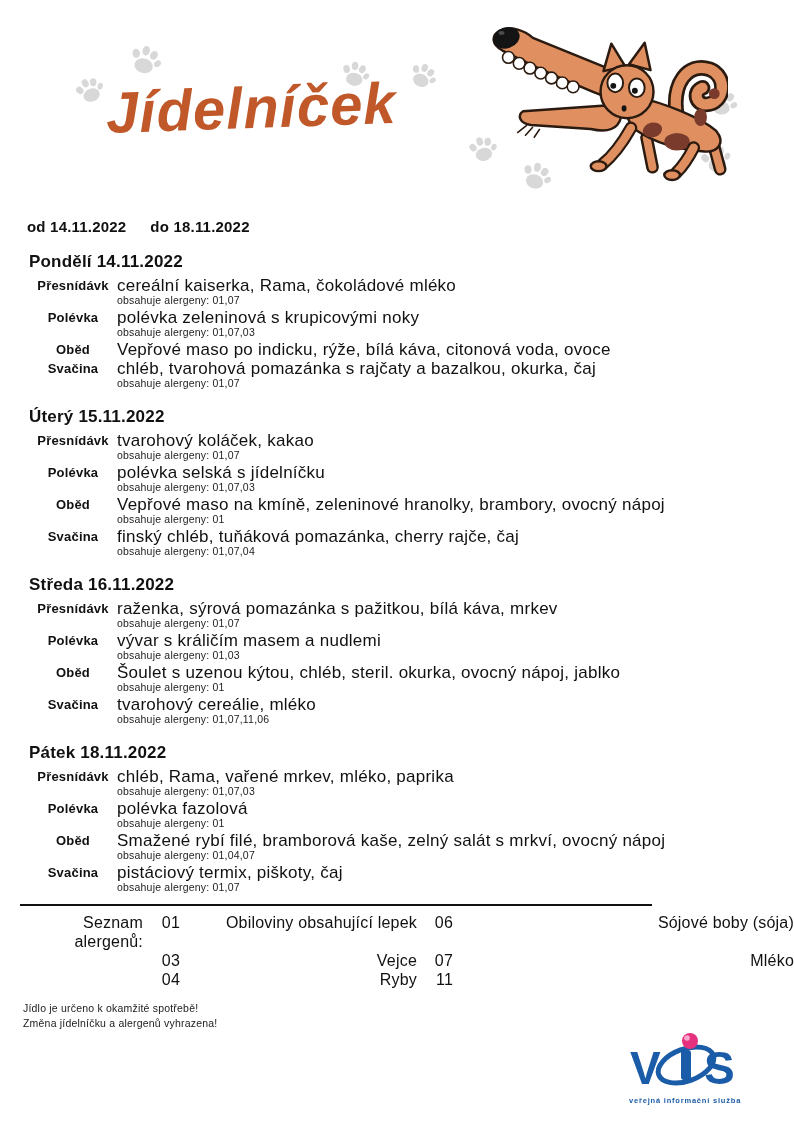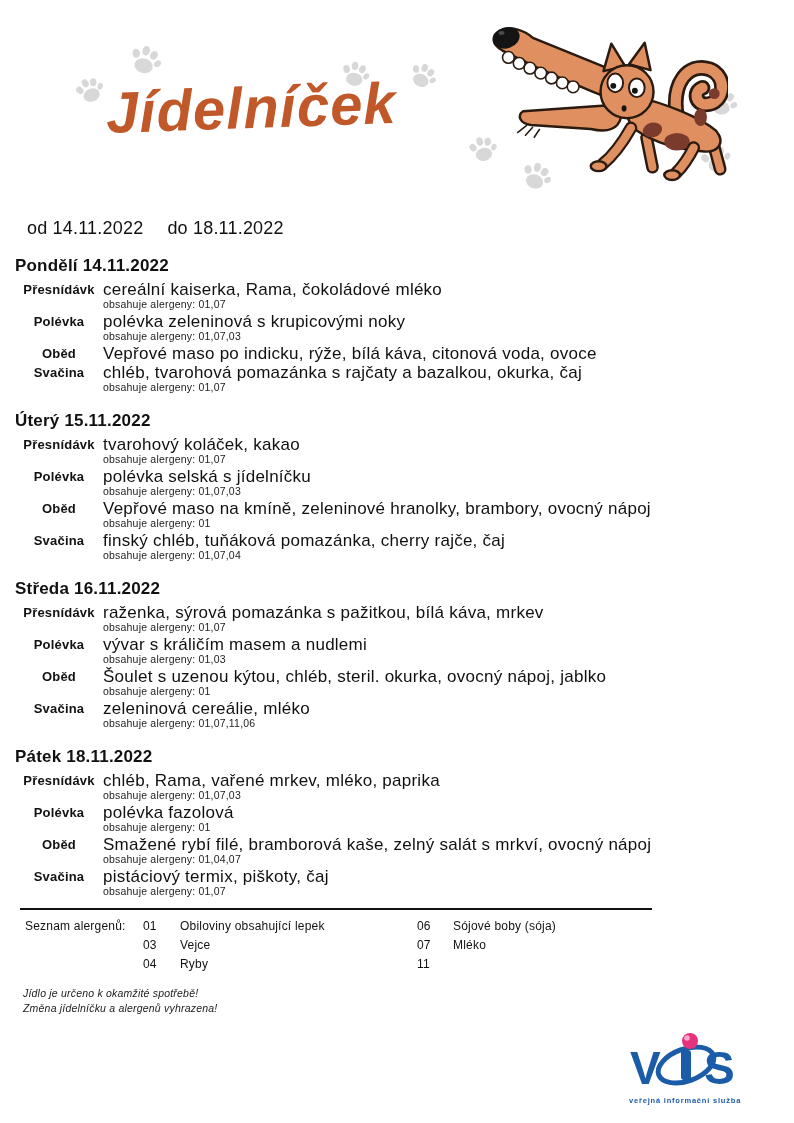--- a/index.html
+++ b/index.html
@@ -12,35 +12,35 @@
   .header { position:relative; height:212px; }
   .page-title {
     position:absolute; left:106px; top:74px;
     font-size:58px; font-weight:bold; font-style:italic;
     color:#c0582a; letter-spacing:1px; transform:rotate(-2deg);
     white-space:nowrap;
   }
   .paw { position:absolute; }
   .dog { position:absolute; left:478px; top:22px; }
   
-  .date-line { margin:6px 10px 0 27px; font-size:18px; font-weight:normal; letter-spacing:0.2px; }
+  .date-line { margin:6px 10px 0 27px; font-size:15px; font-weight:bold; letter-spacing:0.2px; }
   .date-line .date-to { margin-left:24px; }
   
-  .content { padding:0 15px; }
+  .content { padding:0 29px; }
   .day { margin-top:17px; }
   .day-title { font-size:17px; line-height:19px; font-weight:bold; letter-spacing:0.2px; margin:0 0 7px 0; }
   .menu-row { display:grid; grid-template-columns:88px 1fr; margin-bottom:3px; }
   .row-label { font-size:13px; line-height:16px; font-weight:bold; letter-spacing:0.2px;text-align:center; }
   .meal { font-size:17px; line-height:16px; letter-spacing:0.25px; }
   .allerg { font-size:10.5px; line-height:13px; color:#222; letter-spacing:0.2px; }
   
   .divider { margin:10px 0 0 20px; width:632px; border:none; border-top:2px solid #111; }
-  .legend { margin:7px 0 12px 25px; font-size:12px; letter-spacing:0.2px; }
+  .legend { margin:7px 0 12px 25px; font-size:16px; letter-spacing:0.2px;text-align:right; }
   .legend-row { display:grid; grid-template-columns:118px 37px 237px 36px auto; line-height:19px; }
-  .notes { margin:5px 0 0 23px; font-size:10.5px; line-height:15px; letter-spacing:0.2px; color:#1a1a1a;font-style:italic; }
+  .notes { margin:5px 0 0 23px; font-size:10.5px; line-height:15px; letter-spacing:0.2px; color:#1a1a1a; }
   .vis-logo { position:absolute; left:628px; top:1030px; }
 </style>
 </head>
 <body>
 
 <svg width="0" height="0" style="position:absolute" aria-hidden="true">
   <defs>
     <symbol id="paw" viewBox="0 0 24 24">
       <g fill="#d8d8d8">
         <ellipse cx="12" cy="15.5" rx="6.6" ry="5.2"></ellipse>
@@ -228,21 +228,21 @@
       <div class="menu-row">
         <div class="row-label">Oběd</div>
         <div>
             <div class="meal">Šoulet s uzenou kýtou, chléb, steril. okurka, ovocný nápoj, jablko</div>
              <div class="allerg">obsahuje alergeny: 01</div>
           </div>
       </div>
       <div class="menu-row">
         <div class="row-label">Svačina</div>
         <div>
-            <div class="meal">zeleninová cereálie, mléko</div>
+            <div class="meal">tvarohový cereálie, mléko</div>
              <div class="allerg">obsahuje alergeny: 01,07,11,06</div>
           </div>
       </div>
     </section>
 
     <section class="day">
       <h2 class="day-title">Pátek 18.11.2022</h2>
       <div class="menu-row">
         <div class="row-label">Přesnídávk</div>
         <div>

